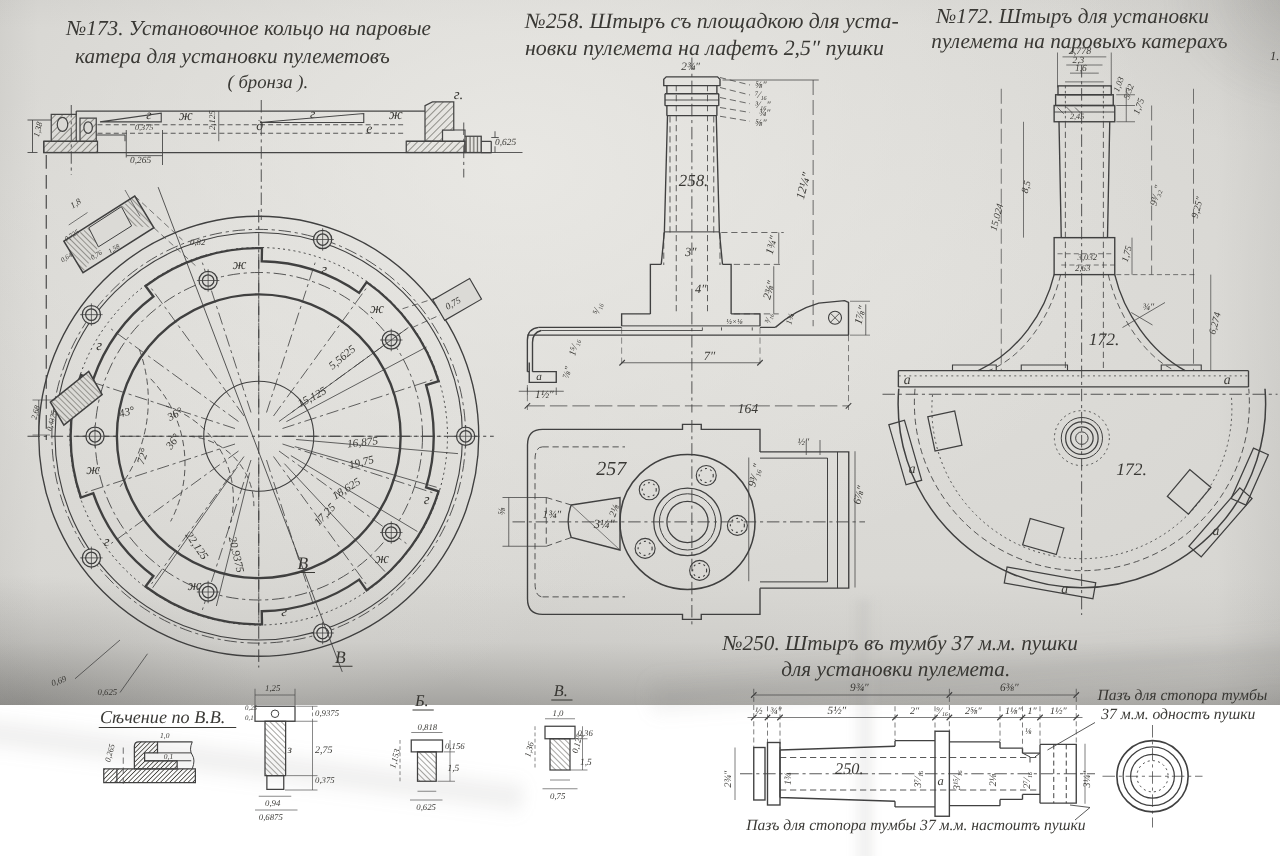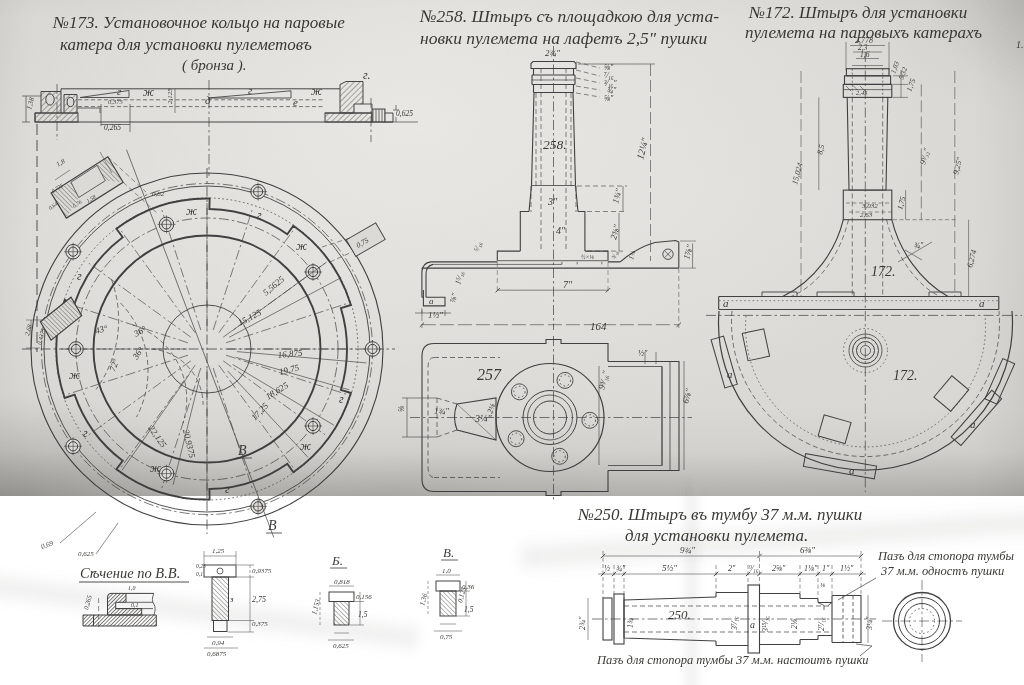--- a/index.html
+++ b/index.html
@@ -1,16 +1,16 @@
 <!DOCTYPE html>
 <html><head>
 <meta charset="utf-8">
 <style>
 html,body{margin:0;padding:0;width:1024px;height:685px;overflow:hidden;}
-#page{position:relative;width:1024px;height:496px;background-color:#d5d4d0;
+#page{position:relative;width:1024px;height:564px;background-color:#d5d4d0;
 background-image:
  radial-gradient(ellipse 680px 460px at 40% 24%, rgba(234,233,229,0.9), rgba(234,233,229,0) 76%),
  radial-gradient(ellipse 760px 520px at 70% 42%, rgba(226,225,221,0.7), rgba(226,225,221,0) 76%),
  radial-gradient(ellipse 480px 360px at 15% 58%, rgba(226,225,221,0.6), rgba(226,225,221,0) 75%),
  radial-gradient(ellipse 270px 150px at 2% 100%, rgba(105,104,101,0.4), rgba(105,104,101,0) 70%),
  radial-gradient(ellipse 260px 180px at 100% 0%, rgba(125,124,121,0.15), rgba(125,124,121,0) 65%),
  linear-gradient(180deg, rgba(175,174,171,0.12) 0%, rgba(175,174,171,0) 4%),
  linear-gradient(0deg, rgba(112,111,108,0.48) 0%, rgba(150,149,146,0.15) 9%, rgba(150,149,146,0) 18%),
  linear-gradient(90deg, rgba(160,159,156,0.15) 0%, rgba(160,159,156,0) 3%),
  linear-gradient(270deg, rgba(148,147,144,0.22) 0%, rgba(148,147,144,0) 5%);

